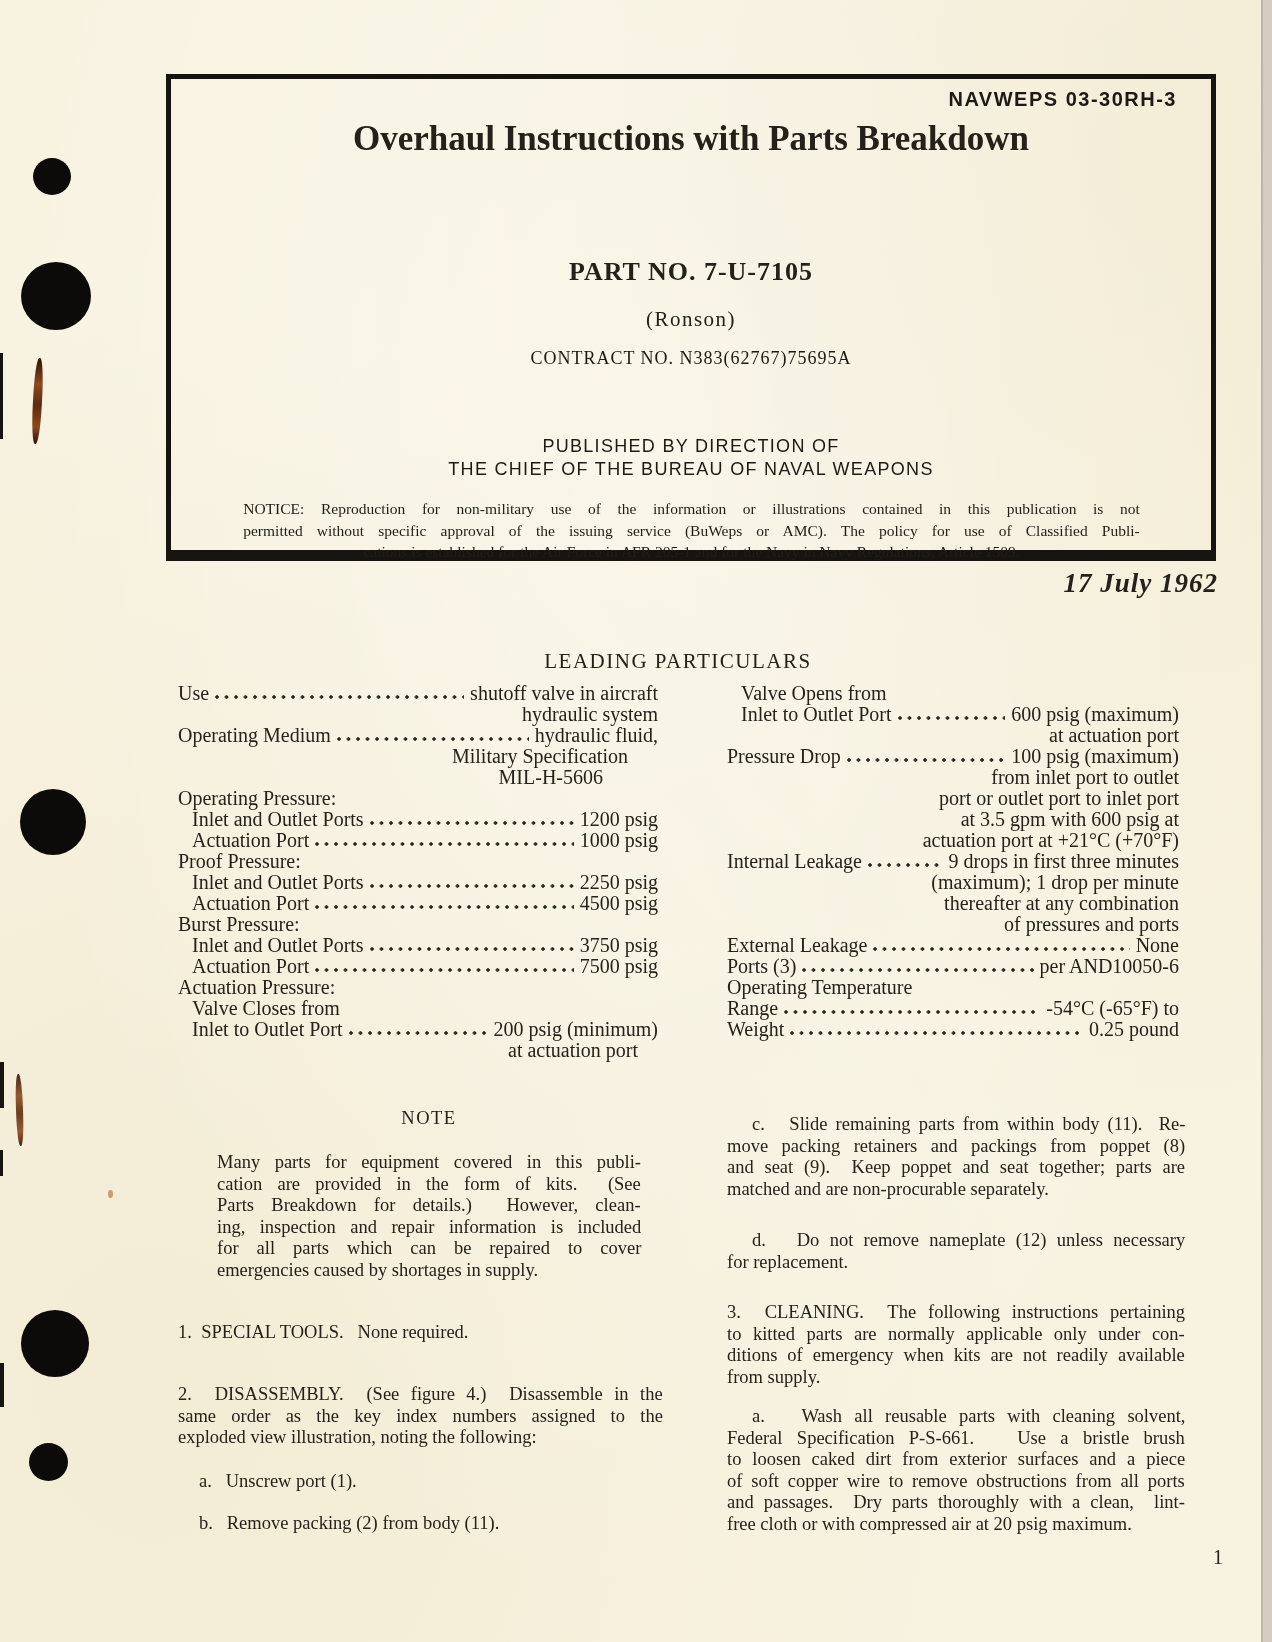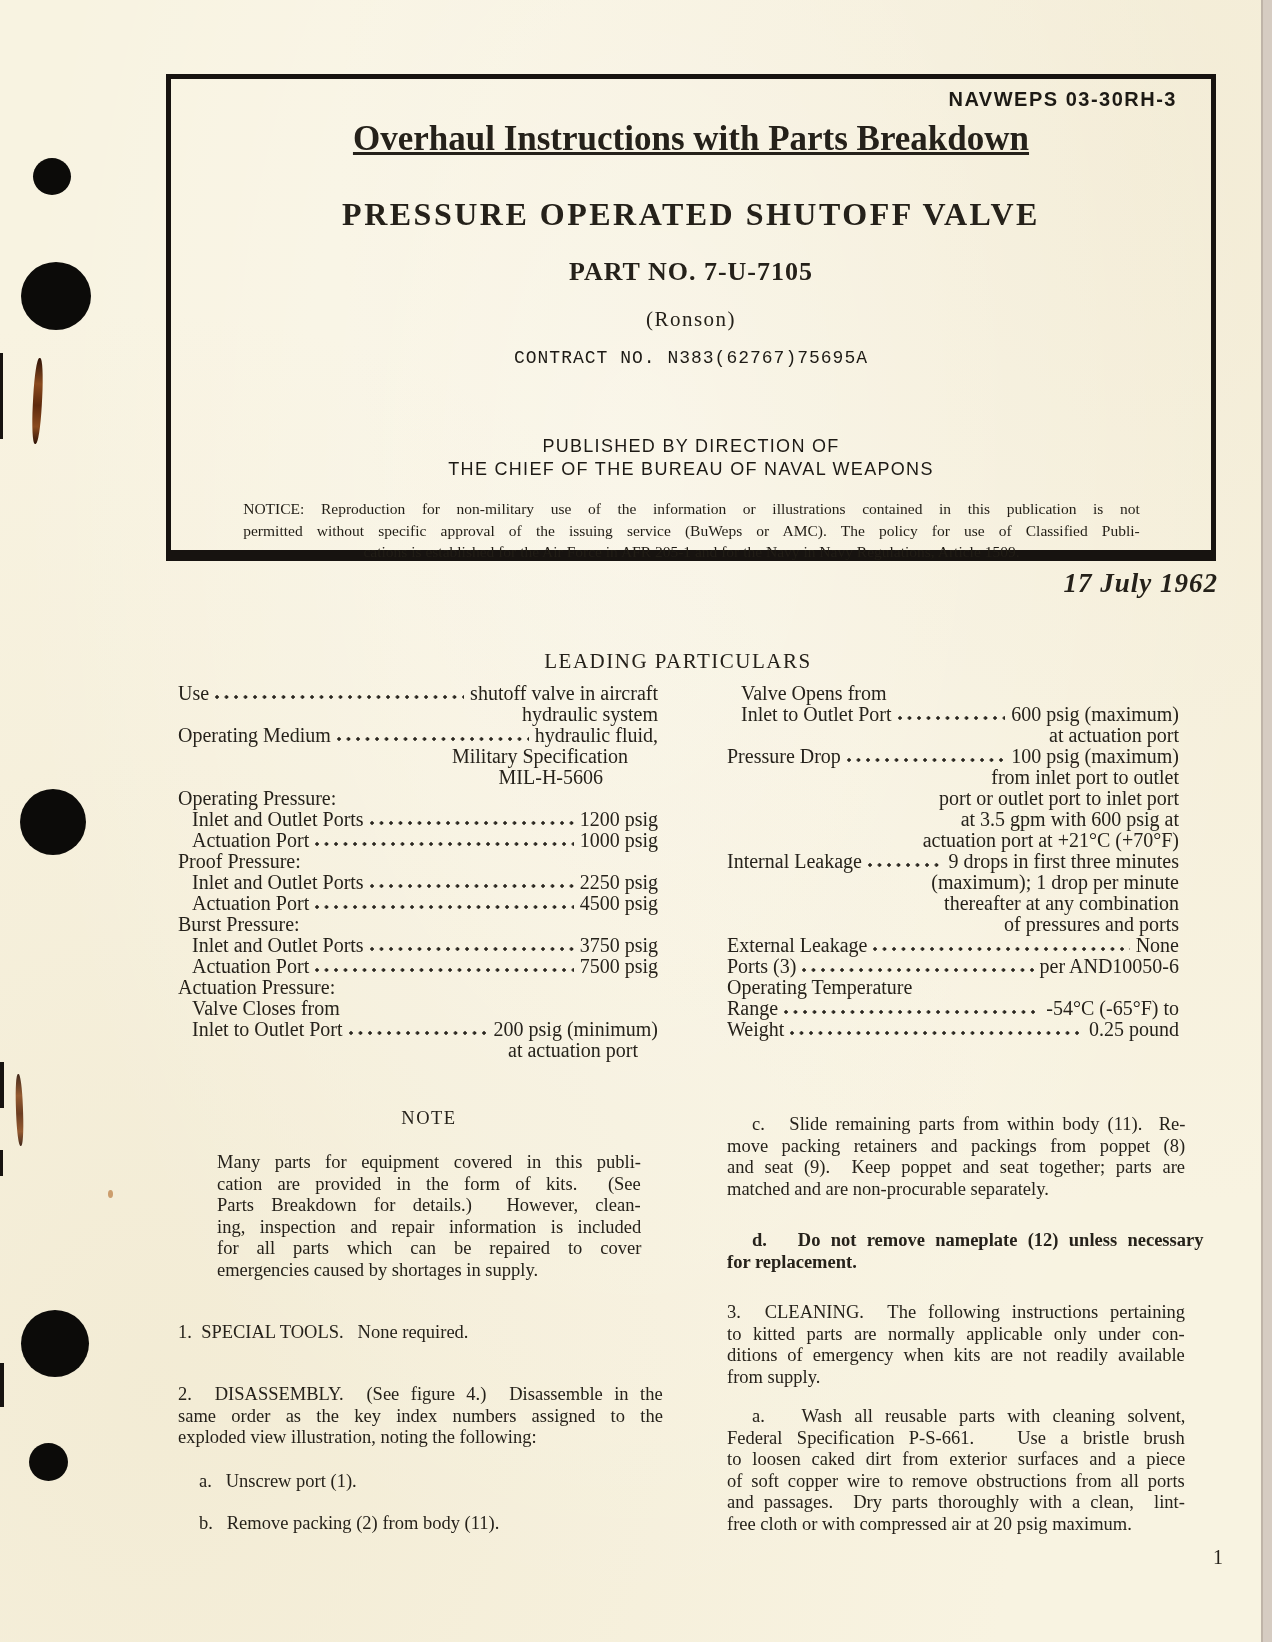--- a/index.html
+++ b/index.html
@@ -26,25 +26,25 @@
   .stain{position:absolute;background:linear-gradient(180deg,#2e1206,#8a4a1e 30%,#5e2a0d 55%,#8a4a1e 80%,#2e1206);}
   .stain1{left:33px;top:358px;width:9px;height:86px;border-radius:45%;transform:rotate(3deg);}
   .stain2{left:16px;top:1074px;width:7px;height:72px;border-radius:45%;transform:rotate(-2deg);opacity:.9;}
   .speck{position:absolute;left:108px;top:1190px;width:5px;height:8px;border-radius:50%;background:#c28a52;opacity:.8;}
   
   .header-box{position:absolute;left:166px;top:74px;width:1050px;height:487px;box-sizing:border-box;
               border:5px solid #171310;border-bottom-width:11px;}
   .header-box>div{position:absolute;left:0;width:100%;text-align:center;}
   .navweps{top:9px;left:auto !important;right:34px;width:auto !important;text-align:right;
            font-family:"Liberation Sans",sans-serif;font-size:20px;font-weight:700;letter-spacing:1.5px;color:#1d1a15;}
-  .h-title{top:40px;font-size:35px;line-height:40px;font-weight:700;text-decoration:underline;}
+  .h-title{top:40px;font-size:35px;line-height:40px;font-weight:700;}
   .h-subject{top:116px;font-size:32px;line-height:38px;font-weight:700;letter-spacing:2.5px;}
   .h-part{top:178px;font-size:26px;line-height:30px;font-weight:700;letter-spacing:1px;}
   .h-ronson{top:228px;font-size:21px;line-height:24px;letter-spacing:1.5px;}
-  .h-contract{top:268px;font-family:Liberation Mono, monospace;font-size:18px;line-height:22px;letter-spacing:1px;color:#1d1a15;}
+  .h-contract{top:268px;font-family:Liberation Serif, serif;font-size:18px;line-height:22px;letter-spacing:1px;color:#1d1a15;}
   .h-pub{top:356px;font-family:"Liberation Sans",sans-serif;font-size:18px;line-height:23px;letter-spacing:1.3px;color:#1d1a15;}
   .h-notice{top:419px;left:72px !important;width:897px !important;text-align:left;
             font-size:15.5px;line-height:16.5px;color:#211d16;}
   
   .issue-date{position:absolute;top:568px;right:54px;font-size:27px;font-weight:700;font-style:italic;letter-spacing:1px;}
   .lp-heading{position:absolute;top:649px;left:178px;width:1000px;text-align:center;
               font-size:21px;letter-spacing:1.5px;}
   
   .col{position:absolute;top:683px;font-size:20px;color:#26221b;}
   .col-left{left:178px;width:480px;}
@@ -60,21 +60,21 @@
   
   .para .line{white-space:pre;line-height:21.5px;}
   .note-block{position:absolute;left:217px;top:1108px;width:424px;font-size:18.5px;}
   .note-head{text-align:center;letter-spacing:1.5px;margin-bottom:23px;}
   .sec{position:absolute;font-size:18.5px;line-height:21.5px;white-space:pre;color:#26221b;}
   .sec1{left:178px;top:1322px;width:485px;}
   .sec2{left:178px;top:1384px;width:485px;}
   .stepa{left:178px;top:1471px;width:485px;padding-left:21px;box-sizing:border-box;}
   .stepb{left:178px;top:1513px;width:485px;padding-left:21px;box-sizing:border-box;}
   .stepc{left:727px;top:1114px;width:458px;}
-  .stepd{left:727px;top:1230px;width:458px;font-weight:bold;}
+  .stepd{left:727px;top:1230px;width:458px;}
   .cleaning{left:727px;top:1302px;width:458px;}
   .cleaninga{left:727px;top:1406px;width:458px;}
   .ind1 .line:first-child{padding-left:25px;}
   .page-num{position:absolute;left:1213px;top:1546px;font-size:20px;}
 </style>
 </head>
 <body>
 
 <div class="page">
 
@@ -88,21 +88,20 @@
   <div class="hole hole3"></div>
   <div class="hole hole4"></div>
   <div class="hole hole5"></div>
   <div class="stain stain1"></div>
   <div class="stain stain2"></div>
   <div class="speck"></div>
 
   <div class="header-box">
     <div class="navweps">NAVWEPS 03-30RH-3</div>
     <div class="h-title">Overhaul Instructions with Parts Breakdown</div>
-    <div class="h-subject">PRESSURE OPERATED SHUTOFF VALVE</div>
     <div class="h-part">PART NO. 7-U-7105</div>
     <div class="h-ronson">(Ronson)</div>
     <div class="h-contract">CONTRACT NO. N383(62767)75695A</div>
     <div class="h-pub">
       <div>PUBLISHED BY DIRECTION OF</div>
       <div>THE CHIEF OF THE BUREAU OF NAVAL WEAPONS</div>
     </div>
     <div class="h-notice para">
         <div class="line jl" style="word-spacing: 12.7333px;"><span>NOTICE: Reproduction for non-military use of the information or illustrations contained in this publication is not</span></div>
         <div class="line jl" style="word-spacing: 10.2353px;"><span>permitted without specific approval of the issuing service (BuWeps or AMC). The policy for use of Classified Publi-</span></div>

